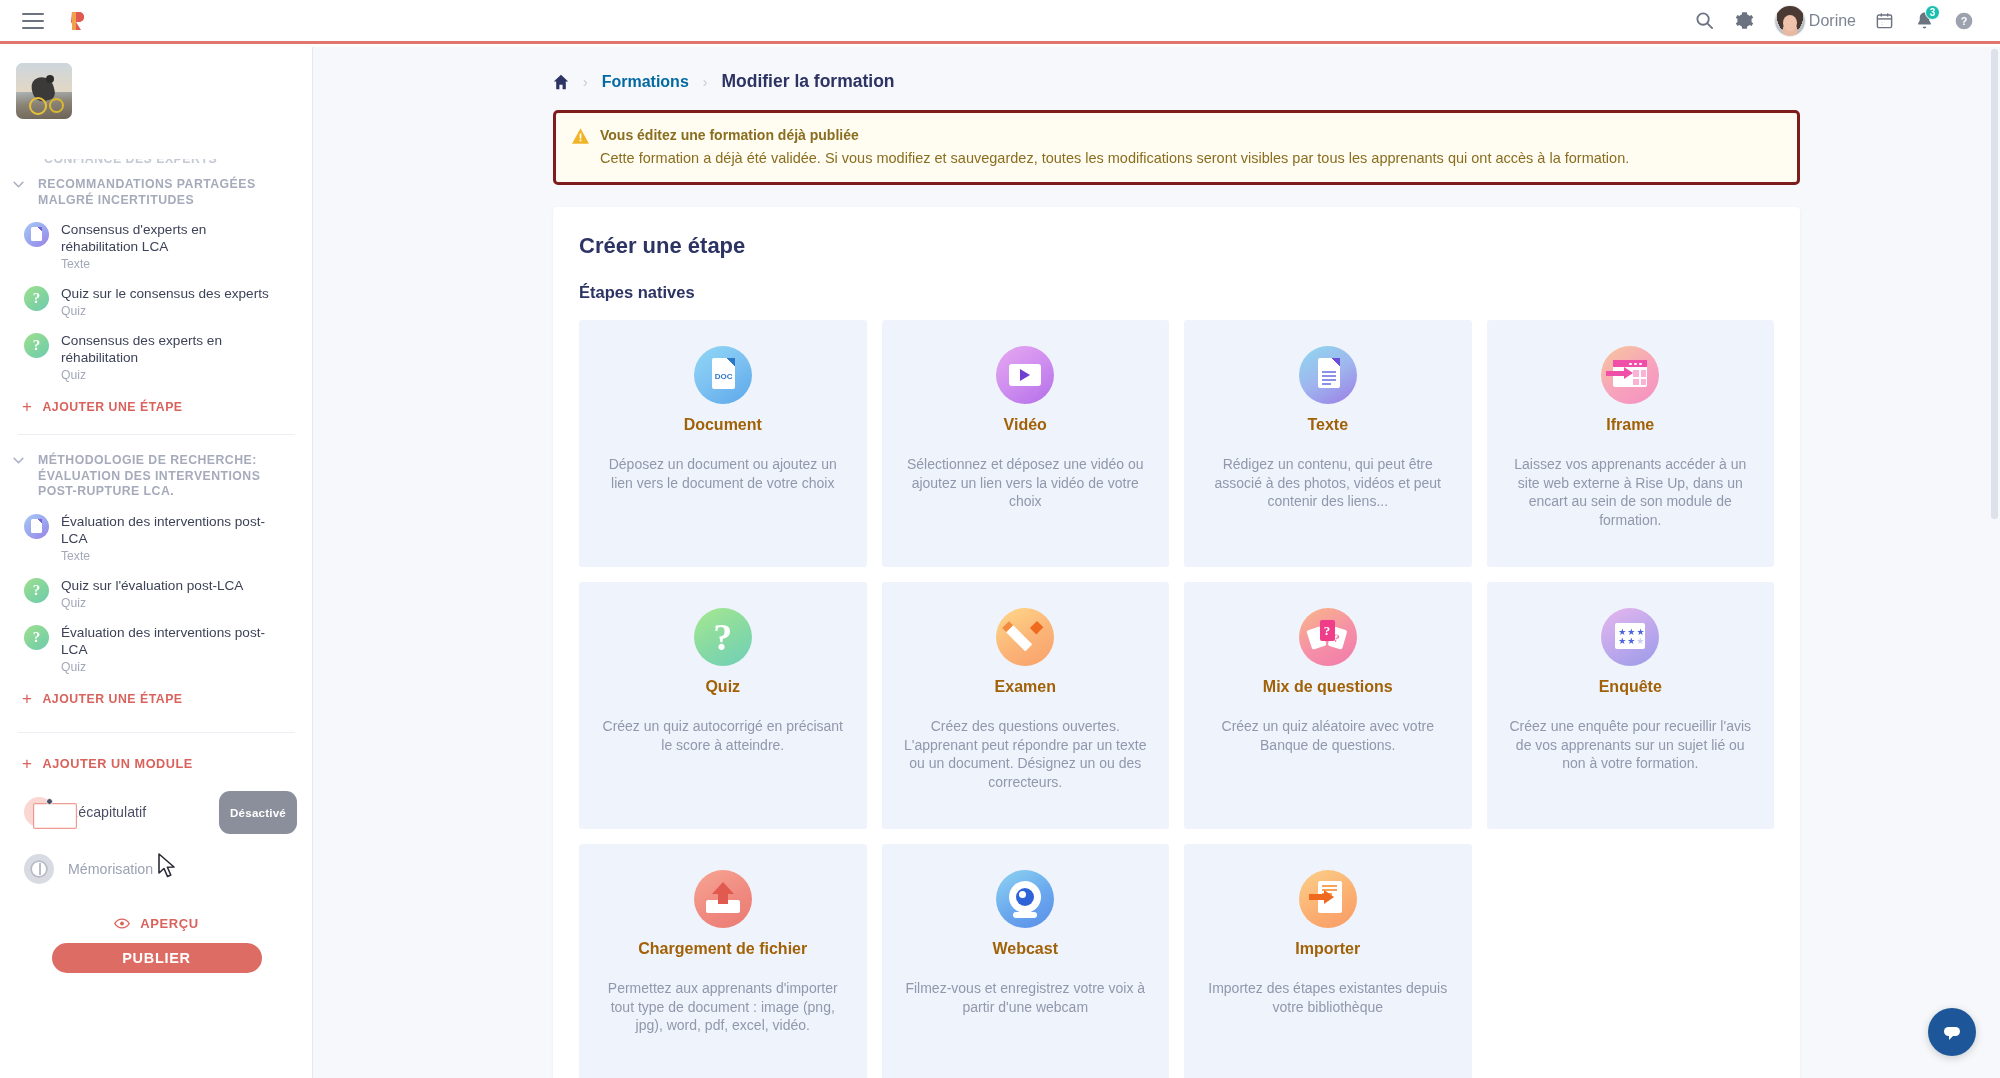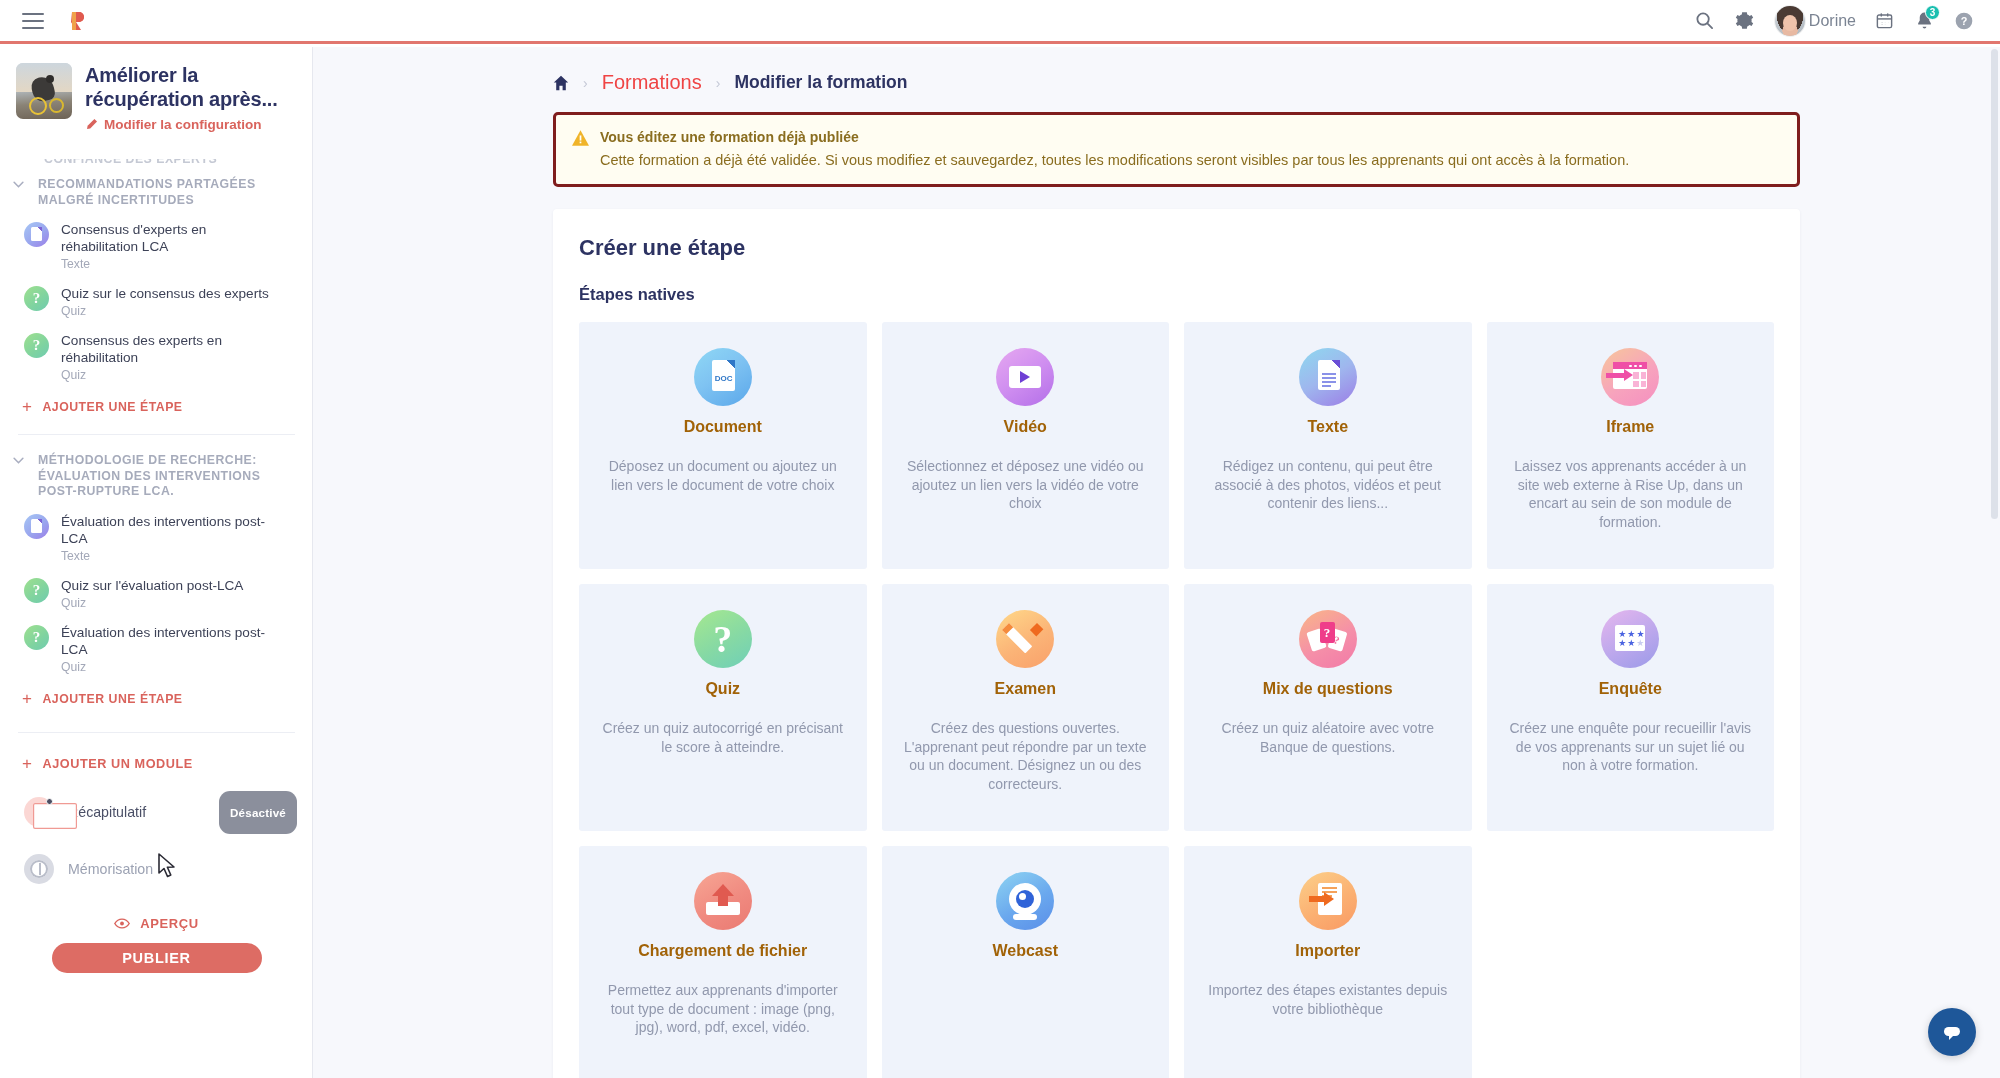--- a/index.html
+++ b/index.html
@@ -155,21 +155,21 @@
 
   
   .cursor { position:absolute; left:157px; top:806px; width:20px; height:26px; z-index:60;
     pointer-events:none; }
 
   
   .main { flex:1; background:#f7f8fc; position:relative; overflow:hidden; }
   .crumbs { display:flex; align-items:center; gap:14px; padding:24px 0 18px 240px; }
   .crumbs .home { color:#2d3362; display:flex; }
   .crumbs .sepc { color:#c4c8d6; font-size:14px; }
-  .crumbs a { font-size:20px; color:#ef4444; text-decoration:none; cursor:pointer; }
+  .crumbs a { font-size:16px; color:#0369a1; text-decoration:none; cursor:pointer;font-weight:bold; }
   .crumbs .cur { font-size:17.5px; color:#2d3362; font-weight:700; }
 
   .banner {
     margin:0 200px 0 240px; background:#fffdf2; border:3px solid #7f1d1d;
     border-radius:5px; padding:13px 16px 14px 16px; display:flex; gap:11px;
   }
   .warn-ico { flex:0 0 17px; margin-top:2px; }
   .banner-t { font-size:14px; font-weight:700; color:#8a6d1f; line-height:18px; }
   .banner-b { font-size:14.5px; color:#8a6d1f; margin-top:5px; line-height:19px; }
 
@@ -282,29 +282,20 @@
   <aside class="sidebar">
 
     <div class="course-head">
       <div class="thumb">
         <div class="sky"></div>
           <div class="rider"></div>
           <div class="head2"></div>
         <div class="wheel"></div>
           <div class="wheel2"></div>
       </div>
-      <div style="min-width:0">
-        <div class="course-title">Améliorer la récupération après...</div>
-        <div class="edit-conf">
-          <svg class="pencil" viewBox="0 0 16 16" fill="#d9635c">
-            <path d="M11.6 1.2l3.2 3.2-8.4 8.4-3.9.7.7-3.9z"></path>
-          </svg>
-          <span>Modifier la configuration</span>
-        </div>
-      </div>
     </div>
 
     <div class="tree">
       <div class="clip-top">
         <div class="txt">CONFIANCE DES EXPERTS</div>
       </div>
 
       <div class="mod">
         <div class="mod-head">
           <span class="chev">
@@ -575,20 +566,21 @@
         </div>
 
         <div class="card">
           <div class="card-ico g-web">
             <span class="shp" style="left:13px;top:11px;width:32px;height:32px;border-radius:50%;background:#fff;"></span>
             <span class="shp" style="left:20px;top:18px;width:18px;height:18px;border-radius:50%;background:#2f63d8;"></span>
             <span class="shp" style="left:23px;top:21px;width:7px;height:7px;border-radius:50%;background:#fff;"></span>
             <span class="shp" style="left:17px;top:42px;width:24px;height:6px;border-radius:3px;background:#fff;"></span>
           </div>
           <div class="card-title">Webcast</div>
+          <div class="card-desc">Filmez-vous et enregistrez votre voix à partir d'une webcam</div>
         </div>
 
         <div class="card">
           <div class="card-ico g-imp">
             <span class="sheet" style="left:19px;top:11px;width:24px;height:32px;">
               <span class="shp" style="left:4px;top:4px;width:15px;height:1.8px;background:#f5a25a;"></span>
               <span class="shp" style="left:4px;top:8px;width:15px;height:1.8px;background:#f5a25a;"></span>
               <span class="shp" style="left:4px;top:12px;width:10px;height:1.8px;background:#f5a25a;"></span>
             </span>
             <span class="shp" style="left:10px;top:24px;width:18px;height:6px;background:#ef6a1f;"></span>

